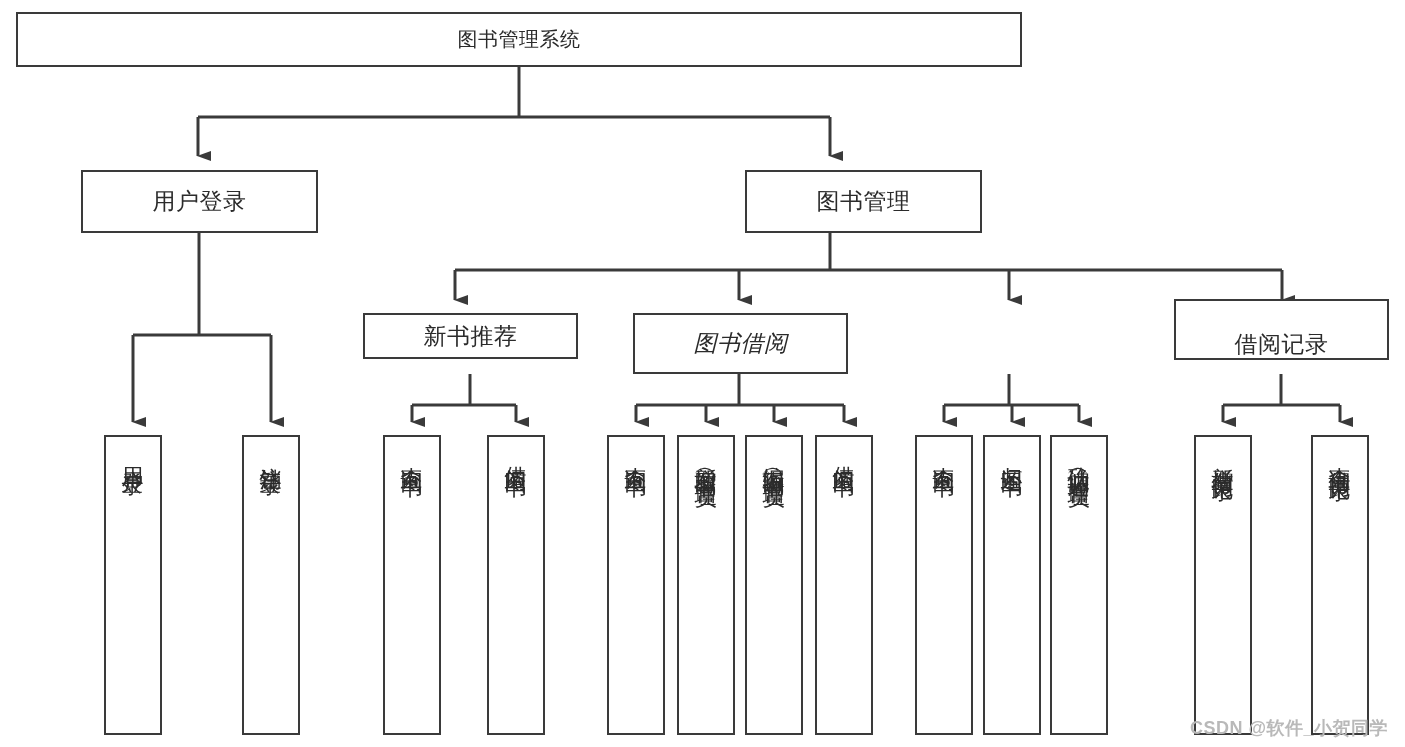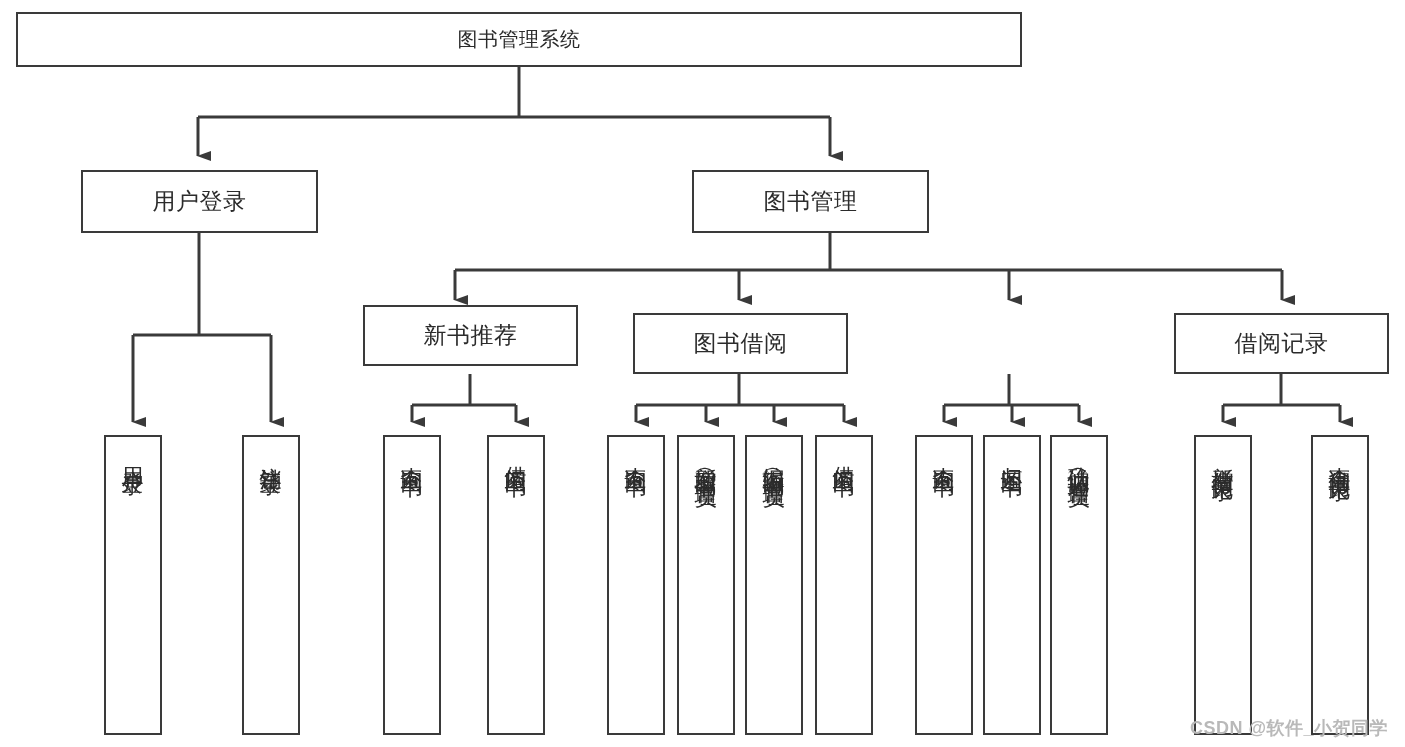--- a/index.html
+++ b/index.html
@@ -124,34 +124,34 @@
   </svg>
 
   <div class="node horiz" style="left:16px; top:12px; width:1006px; height:55px;">
     <span class="label root-label">图书管理系统</span>
   </div>
 
   <div class="node horiz" style="left:81px; top:170px; width:237px; height:63px;">
     <span class="label l2-label">用户登录</span>
   </div>
 
-  <div class="node horiz" style="left:692px; top:170px; width:237px; height:63px;">
+  <div class="node horiz" style="left:745px; top:170px; width:237px; height:63px;">
     <span class="label l2-label">图书管理</span>
   </div>
 
-  <div class="node horiz" style="left:363px; top:305px; width:215px; height:61px;">
+  <div class="node horiz" style="left:363px; top:313px; width:215px; height:46px;">
     <span class="label l3-label">新书推荐</span>
   </div>
 
-  <div class="node horiz" style="left:633px; top:313px; width:215px; height:61px;">
+  <div class="node horiz" style="left:633px; top:313px; width:215px; height:61px;font-style:italic;">
     <span class="label l3-label">图书借阅</span>
   </div>
 
 
-  <div class="node horiz" style="left:1174px; top:313px; width:215px; height:61px;">
+  <div class="node horiz" style="left:1174px; top:299px; width:215px; height:61px;align-items:flex-end;">
     <span class="label l3-label">借阅记录</span>
   </div>
 
   <div class="node vert" style="left:104px; top:435px; width:58px; height:300px;">
     <span class="label leaf-label">用户登录</span>
   </div>
   <div class="node vert" style="left:242px; top:435px; width:58px; height:300px;">
     <span class="label leaf-label">注销登录</span>
   </div>
 

